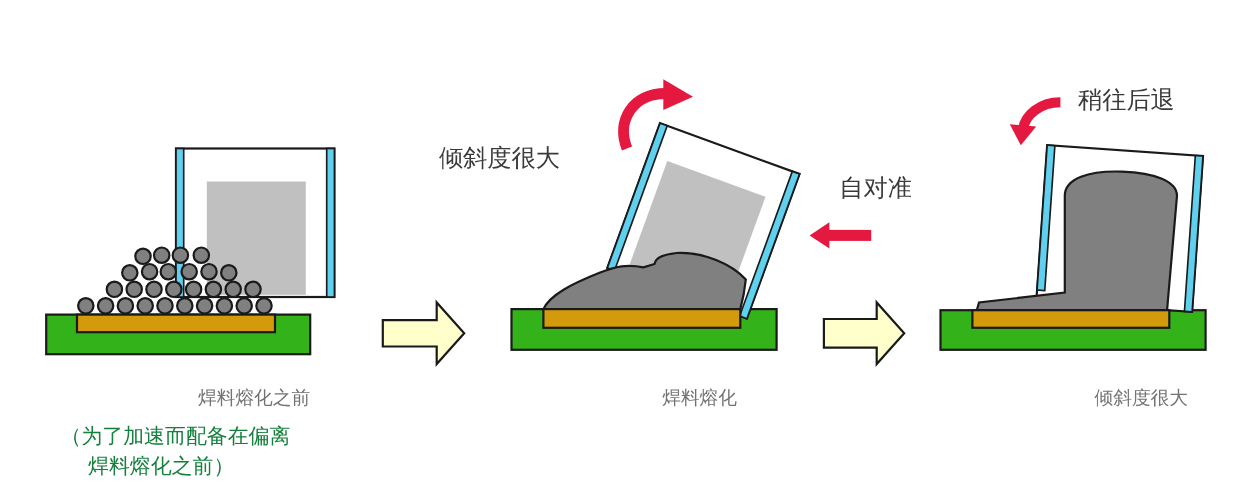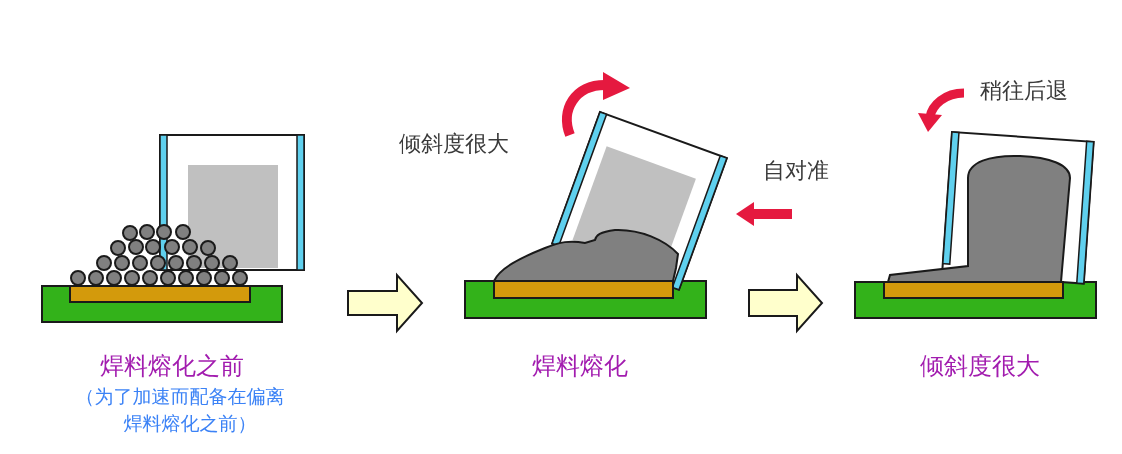--- a/index.html
+++ b/index.html
@@ -1,19 +1,19 @@
 <!DOCTYPE html>
 <html><head>
 <meta charset="utf-8">
 <style>
   html, body { margin:0; padding:0; background:#ffffff; }
   body { width:1122px; height:454px; position:relative; overflow:hidden; font-family:"DejaVu Sans", "Liberation Sans", sans-serif; }
   svg.diagram { position:absolute; left:0; top:0; }
-  .caption { font-size:24px; color:#a21caf; text-align:center; position:absolute; }
-  .sub { font-size:19px; color:#3b82f6; text-align:center; position:absolute; }
+  .caption { font-size:17px; color:#737373; text-align:right; position:absolute; }
+  .sub { font-size:19px; color:#15803d; position:absolute; }
   .annot { font-size:22px; color:#3a3a3a; position:absolute; }
 </style>
 </head>
 <body>
 
 <svg class="diagram" width="1122" height="454" viewBox="0 0 1122 454">
 
   <g>
 
     <g>

